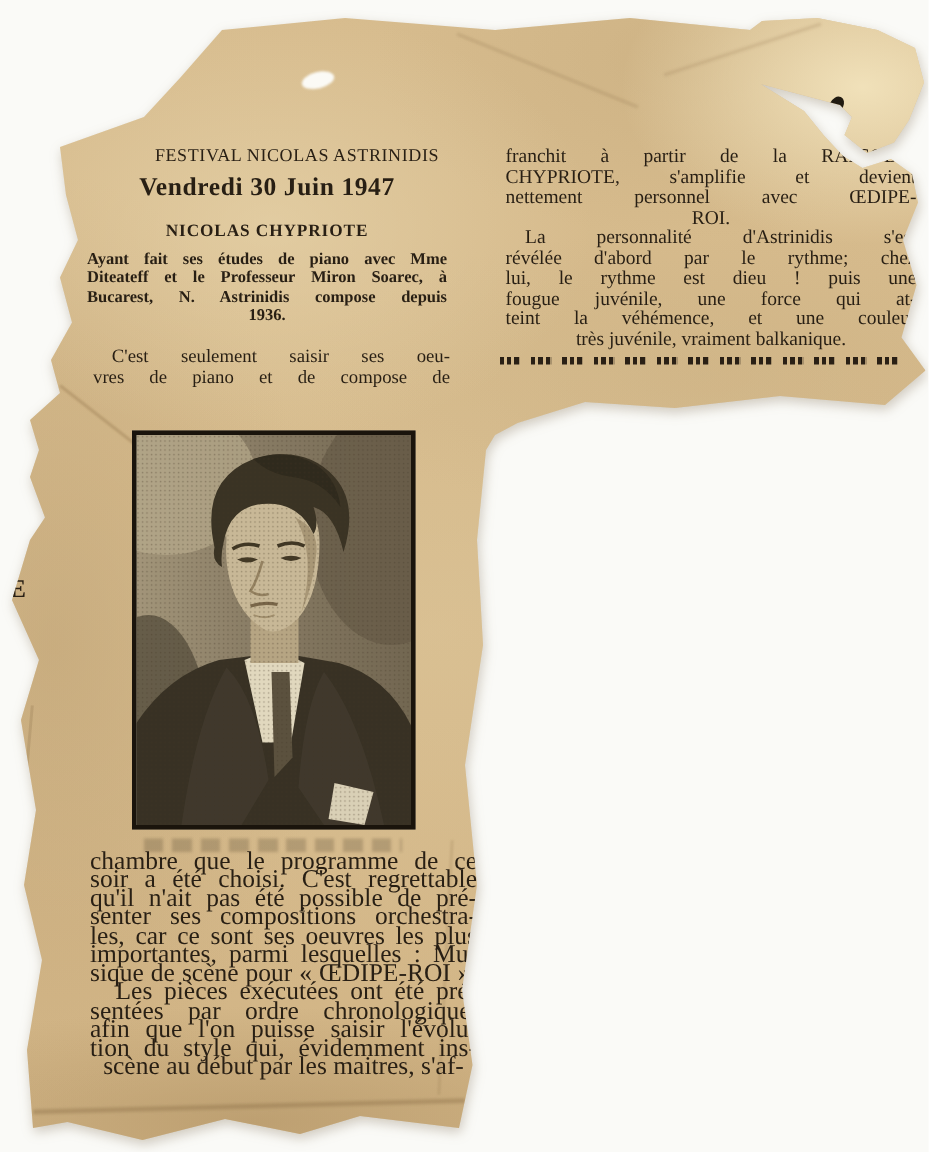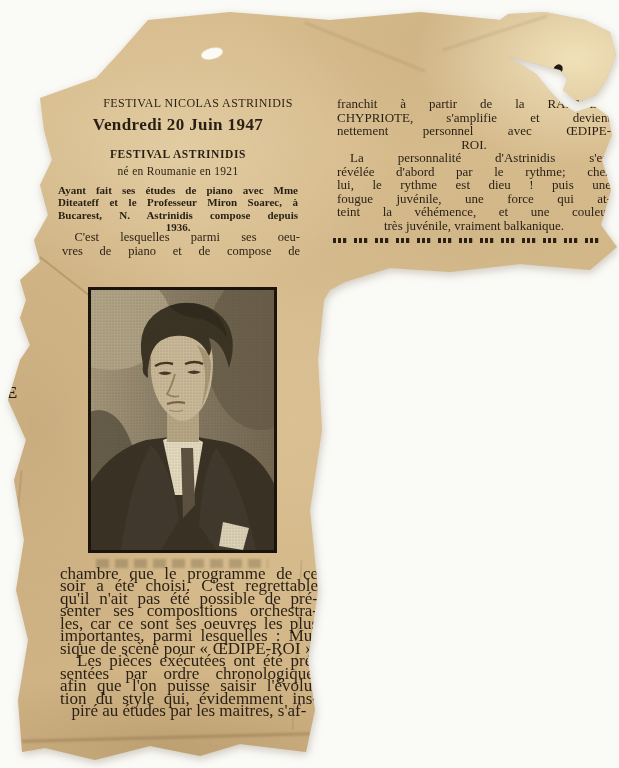--- a/index.html
+++ b/index.html
@@ -74,33 +74,32 @@
       <div class="crease" style="left:22px;top:736px;width:288px;height:3px;background:rgba(140,110,70,.45);transform:rotate(-1.5deg);filter:blur(1px);"></div>
       <div class="crease" style="left:300px;top:46px;width:130px;height:2px;background:rgba(150,122,82,.30);transform:rotate(22deg);filter:blur(1px);"></div>
       <div class="crease" style="left:440px;top:32px;width:110px;height:2px;background:rgba(150,122,82,.28);transform:rotate(-18deg);filter:blur(1px);"></div>
       <div class="crease" style="left:14px;top:470px;width:2px;height:150px;background:rgba(150,122,82,.30);transform:rotate(5deg);filter:blur(.5px);"></div>
       <div class="crease" style="left:296px;top:560px;width:2px;height:170px;background:rgba(150,122,82,.25);transform:rotate(3deg);filter:blur(.6px);"></div>
       <div class="scuff"></div>
       <div class="notch-mark"></div>
 
       <div class="hdr">
         <div class="hdr-title">FESTIVAL NICOLAS ASTRINIDIS</div>
-        <div class="hdr-date">Vendredi 20 Juin 1947</div>
-        <div class="hdr-name">FESTIVAL ASTRINIDIS</div>
-        <div class="hdr-birth">né en Roumanie en 1921</div>
+        <div class="hdr-date">Vendredi 30 Juin 1947</div>
+        <div class="hdr-name">NICOLAS CHYPRIOTE</div>
         <div class="hdr-studies para">
           <div class="pbody">Ayant fait ses études de piano avec Mme
 Diteateff et le Professeur Miron Soarec, à
 Bucarest, N. Astrinidis compose depuis</div>
           <div class="plast center">1936.</div>
         </div>
       </div>
 
       <div class="intro para">
-        <div class="pbody"> C'est lesquelles parmi ses oeu-</div>
+        <div class="pbody"> C'est seulement saisir ses oeu-</div>
         <div class="pbody" style="text-align-last:justify">vres de piano et de compose de</div>
       </div>
 
       <div class="photo-frame">
         <svg viewBox="0 0 183 260" preserveAspectRatio="none">
           <defs>
             <linearGradient id="bgG" x1="0" y1="0" x2="1" y2="0">
               <stop offset="0" stop-color="#9d9179"></stop>
               <stop offset="0.45" stop-color="#7e7360"></stop>
               <stop offset="1" stop-color="#655b4a"></stop>
@@ -155,21 +154,21 @@
 senter ses compositions orchestra-
 les, car ce sont ses oeuvres les plus
 importantes, parmi lesquelles : Mu-
 sique de scène pour « ŒDIPE-ROI »,</div>
         </div>
         <div class="para">
           <div class="pbody"> Les pièces exécutées ont été pré-
 sentées par ordre chronologique,
 afin que l'on puisse saisir l'évolu-
 tion du style qui, évidemment ins-</div>
-          <div class="plast">piré au études par les maitres, s'af-</div>
+          <div class="plast">scène au début par les maitres, s'af-</div>
         </div>
       </div>
 
       <div class="right-col">
         <div class="para">
           <div class="pbody">franchit à partir de la RAPSODIE
 CHYPRIOTE, s'amplifie et devient
 nettement personnel avec ŒDIPE-</div>
           <div class="plast">ROI.</div>
         </div>

